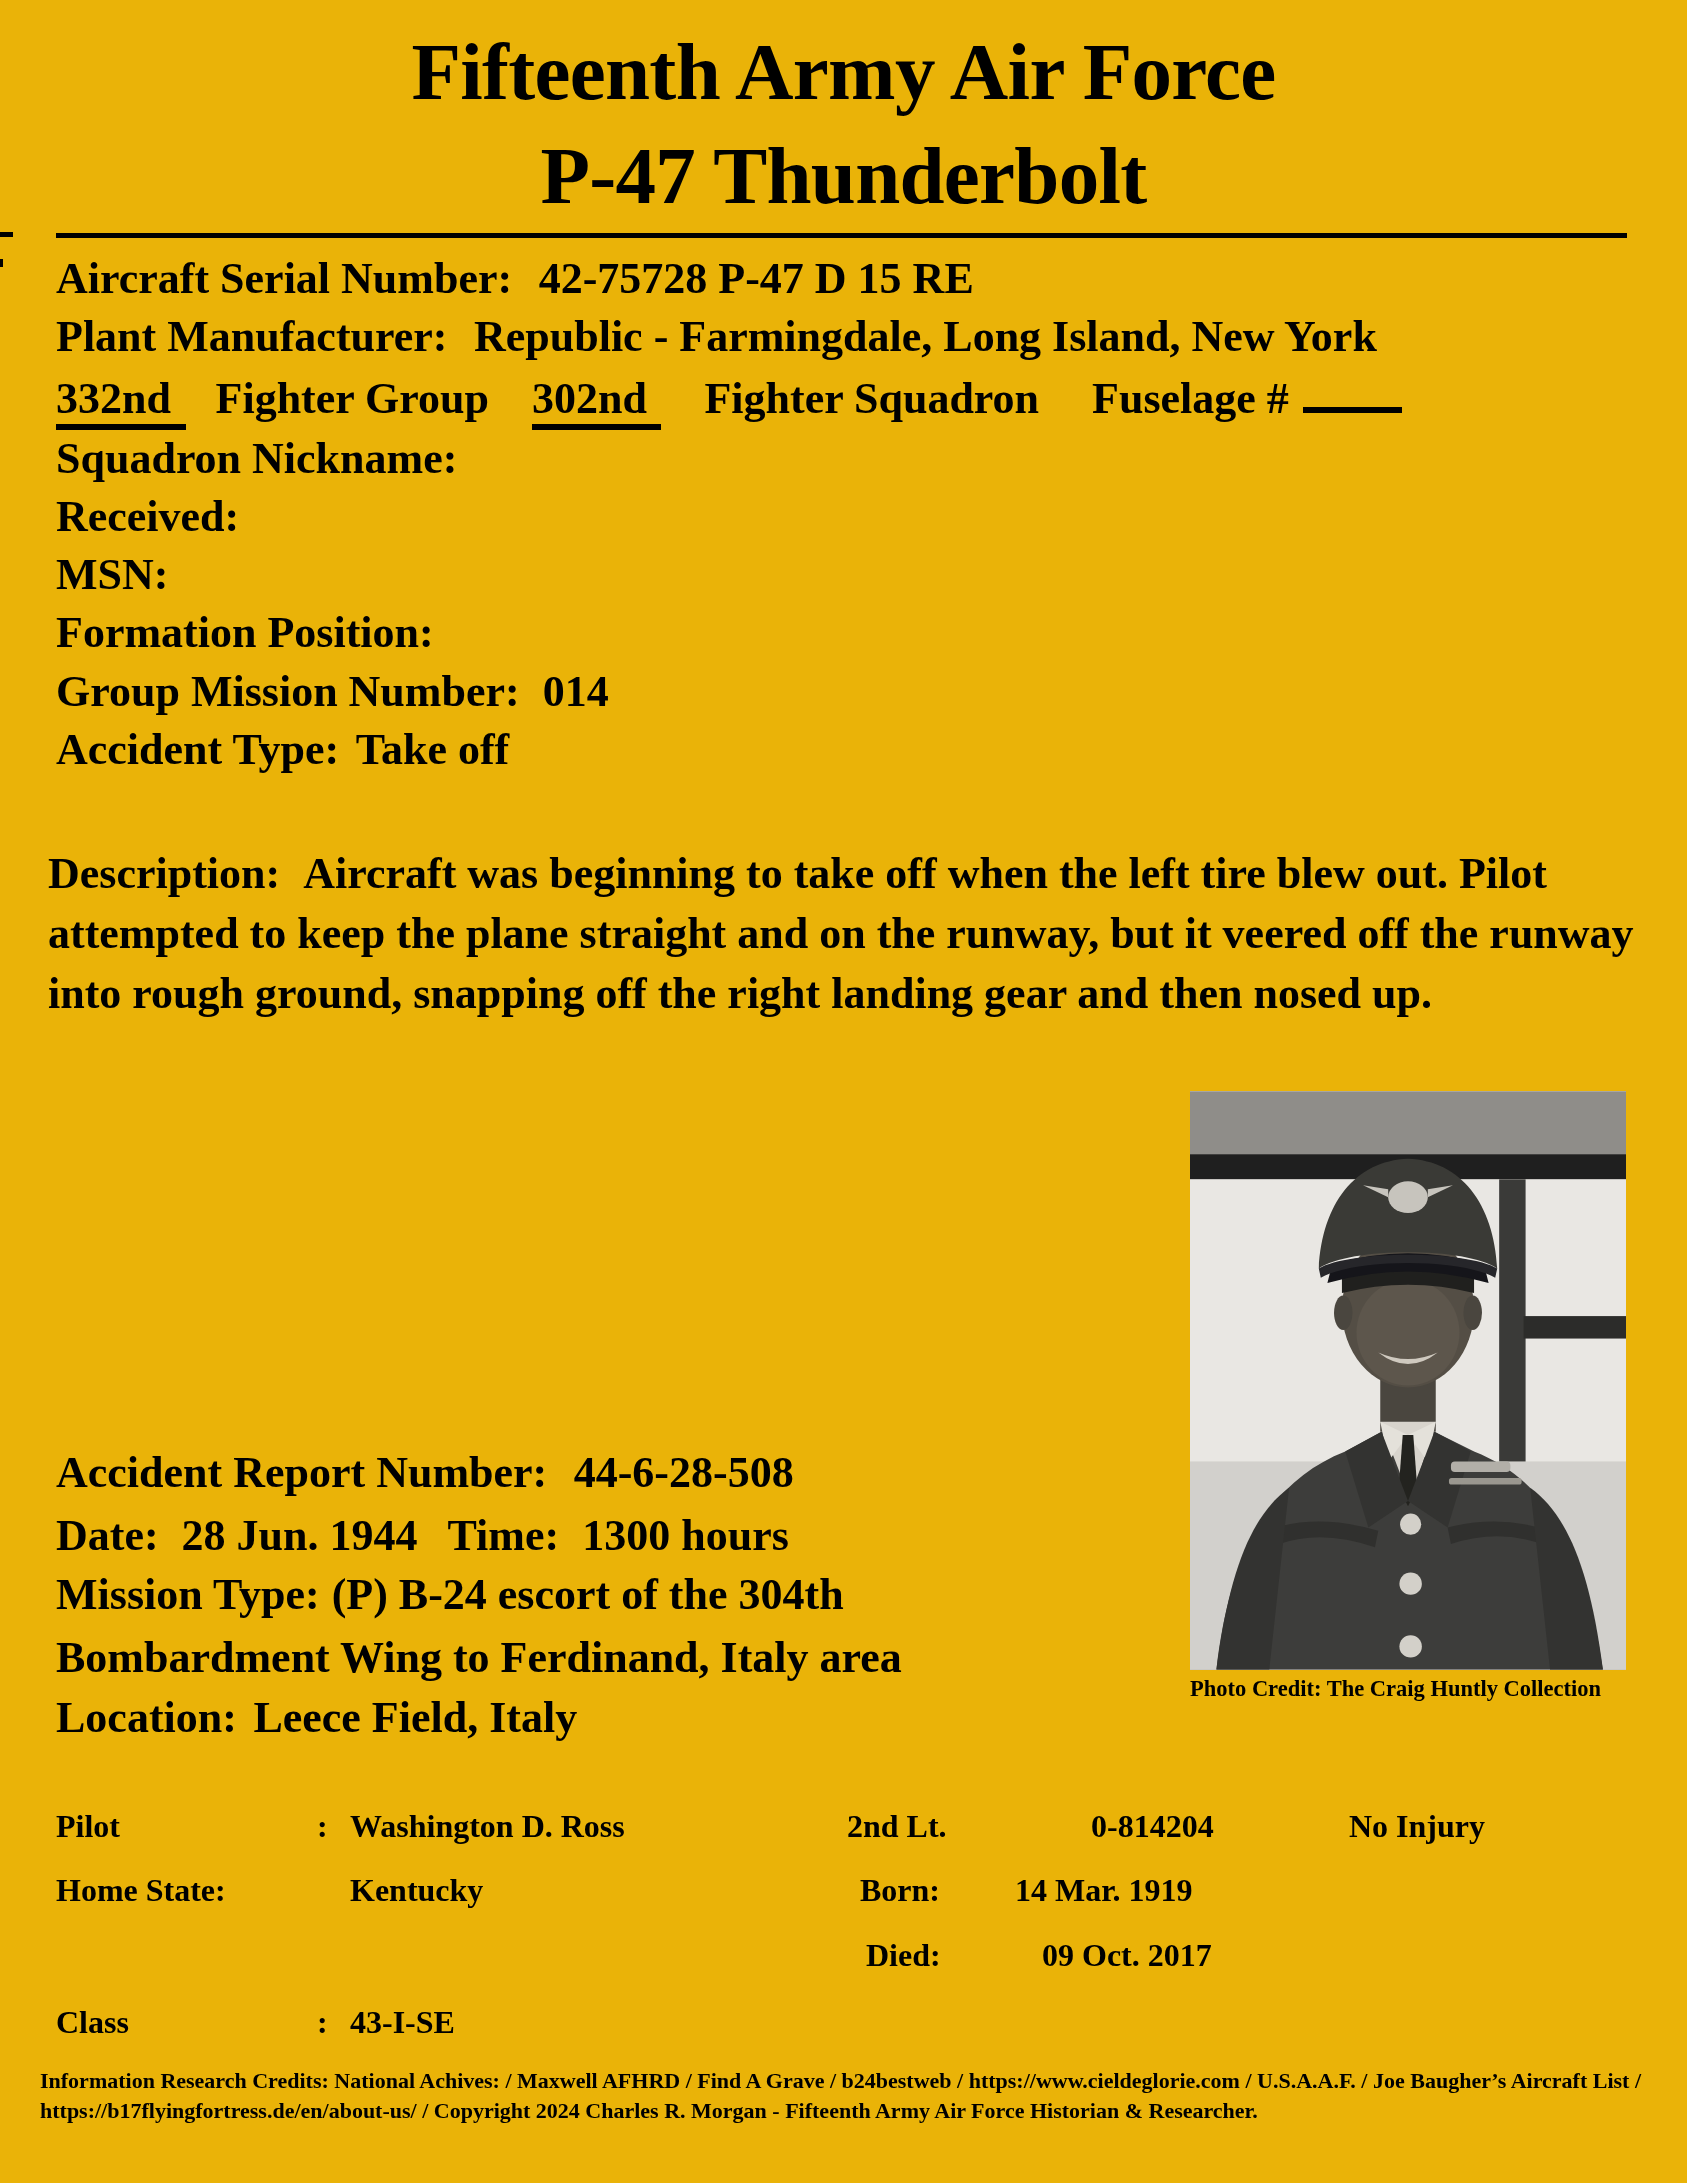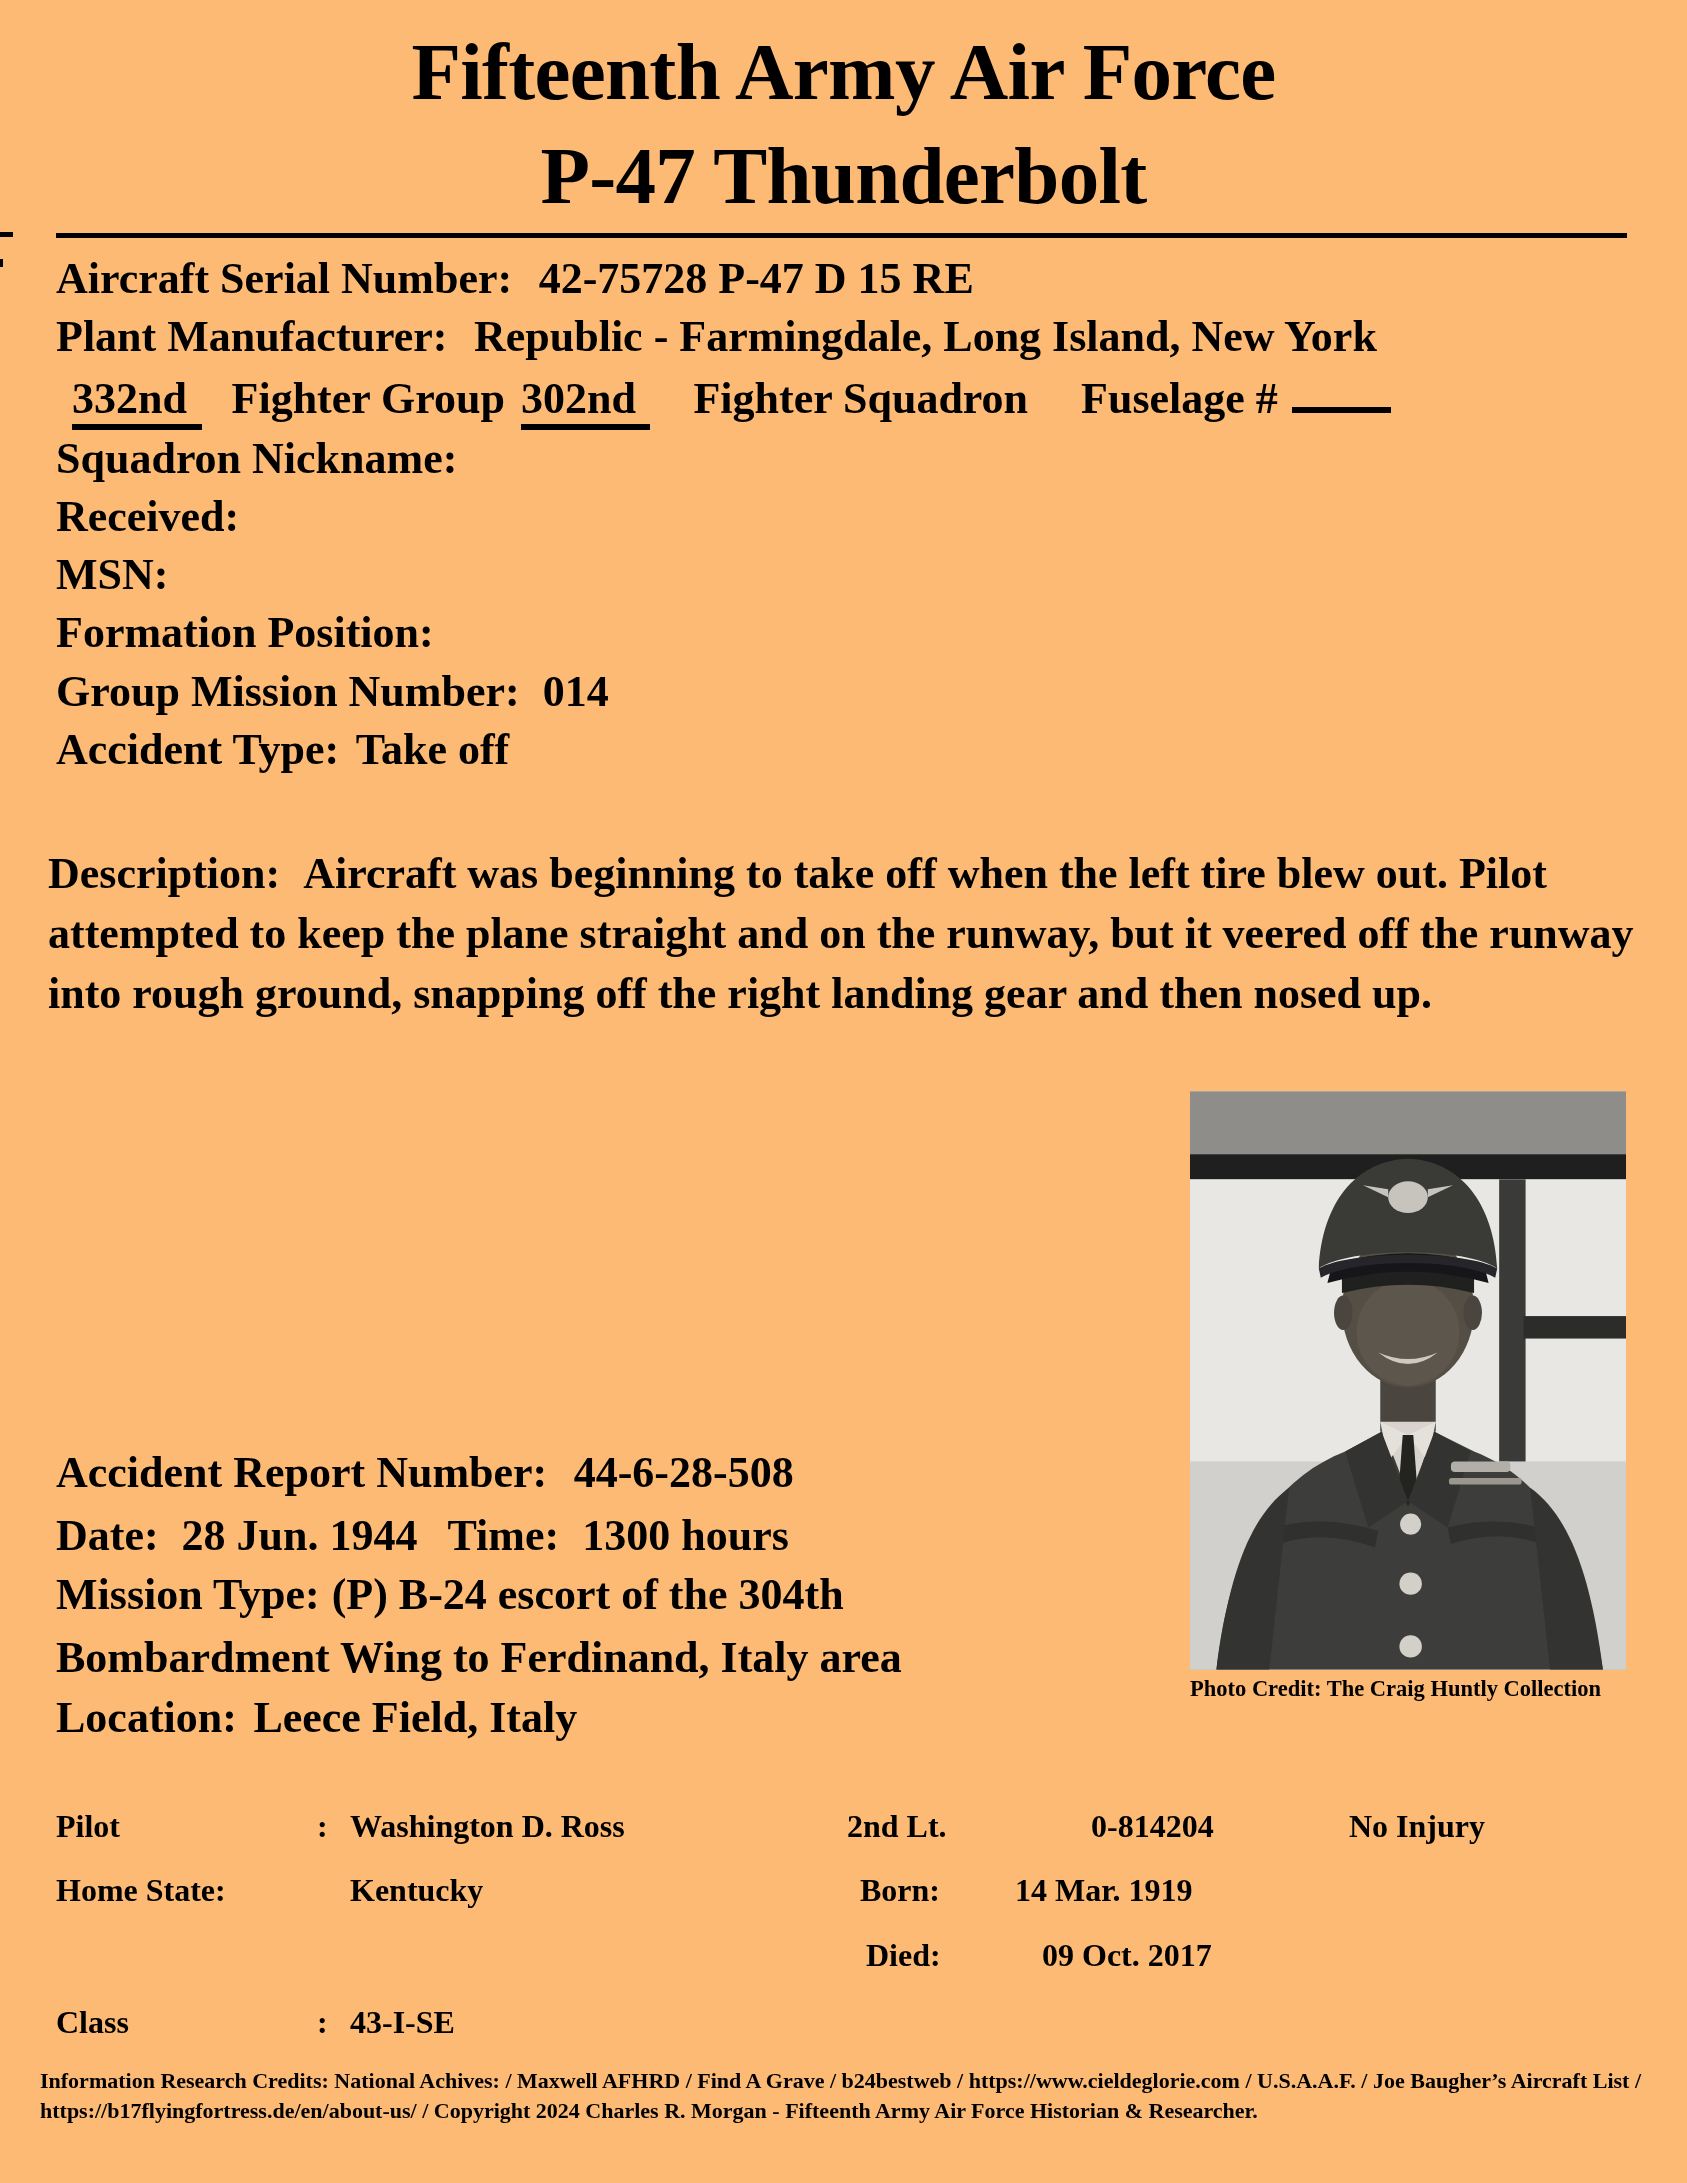--- a/index.html
+++ b/index.html
@@ -1,41 +1,41 @@
 <!DOCTYPE html>
 <html style="font-size:10.6px"><head>
 <meta charset="utf-8">
 <style>
   html,body{margin:0;padding:0;background:#ffffff;}
   .page{
     position:relative;
     width:1687px;
     height:2183px;
-    background:#fdba74;
+    background:#eab308;
     font-family:"Liberation Serif","DejaVu Serif",serif;
     font-weight:bold;
     color:#000;
     overflow:hidden;
   }
   .abs{position:absolute;}
   .title{
     left:0;width:1687px;text-align:center;
     font-size:81px;line-height:1;letter-spacing:-0.7px;
   }
   .rule{background:#000;height:4.6px;}
   .edge-mark{background:#000;}
   .line{font-size:44px;line-height:44px;white-space:nowrap;}
   .gap35{margin-left:23px;}
   .gap40{margin-left:26.5px;}
   .gap25{margin-left:16.5px;}
   .gap18{margin-left:12px;}
   .gap45{margin-left:30px;}
   .gap65{margin-left:43px;}
   .gap80{margin-left:53px;}
-  .uline{border-bottom:6.6px solid #000;padding-right:14.6px;padding-bottom:1.3px;margin-left:16px;}
+  .uline{border-bottom:6.6px solid #000;padding-right:14.6px;padding-bottom:1.3px;}
   .blank-line{display:inline-block;width:99px;border-bottom:6.6px solid #000;height:34px;margin-left:14.6px;}
   .desc{
     font-size:44px;line-height:60px;width:1588px;white-space:normal;
   }
   .pilot-row{height:60px;}
   .pilot-row span{position:absolute;top:0;font-size:32px;line-height:44px;white-space:nowrap;}
   .caption{font-size:22.5px;line-height:26.5px;white-space:nowrap;}
   .footer{font-size:22px;line-height:30px;width:1634px;}
   .photo-frame{overflow:hidden;background:#cfcdca;}
   .photo-frame svg{display:block;}

